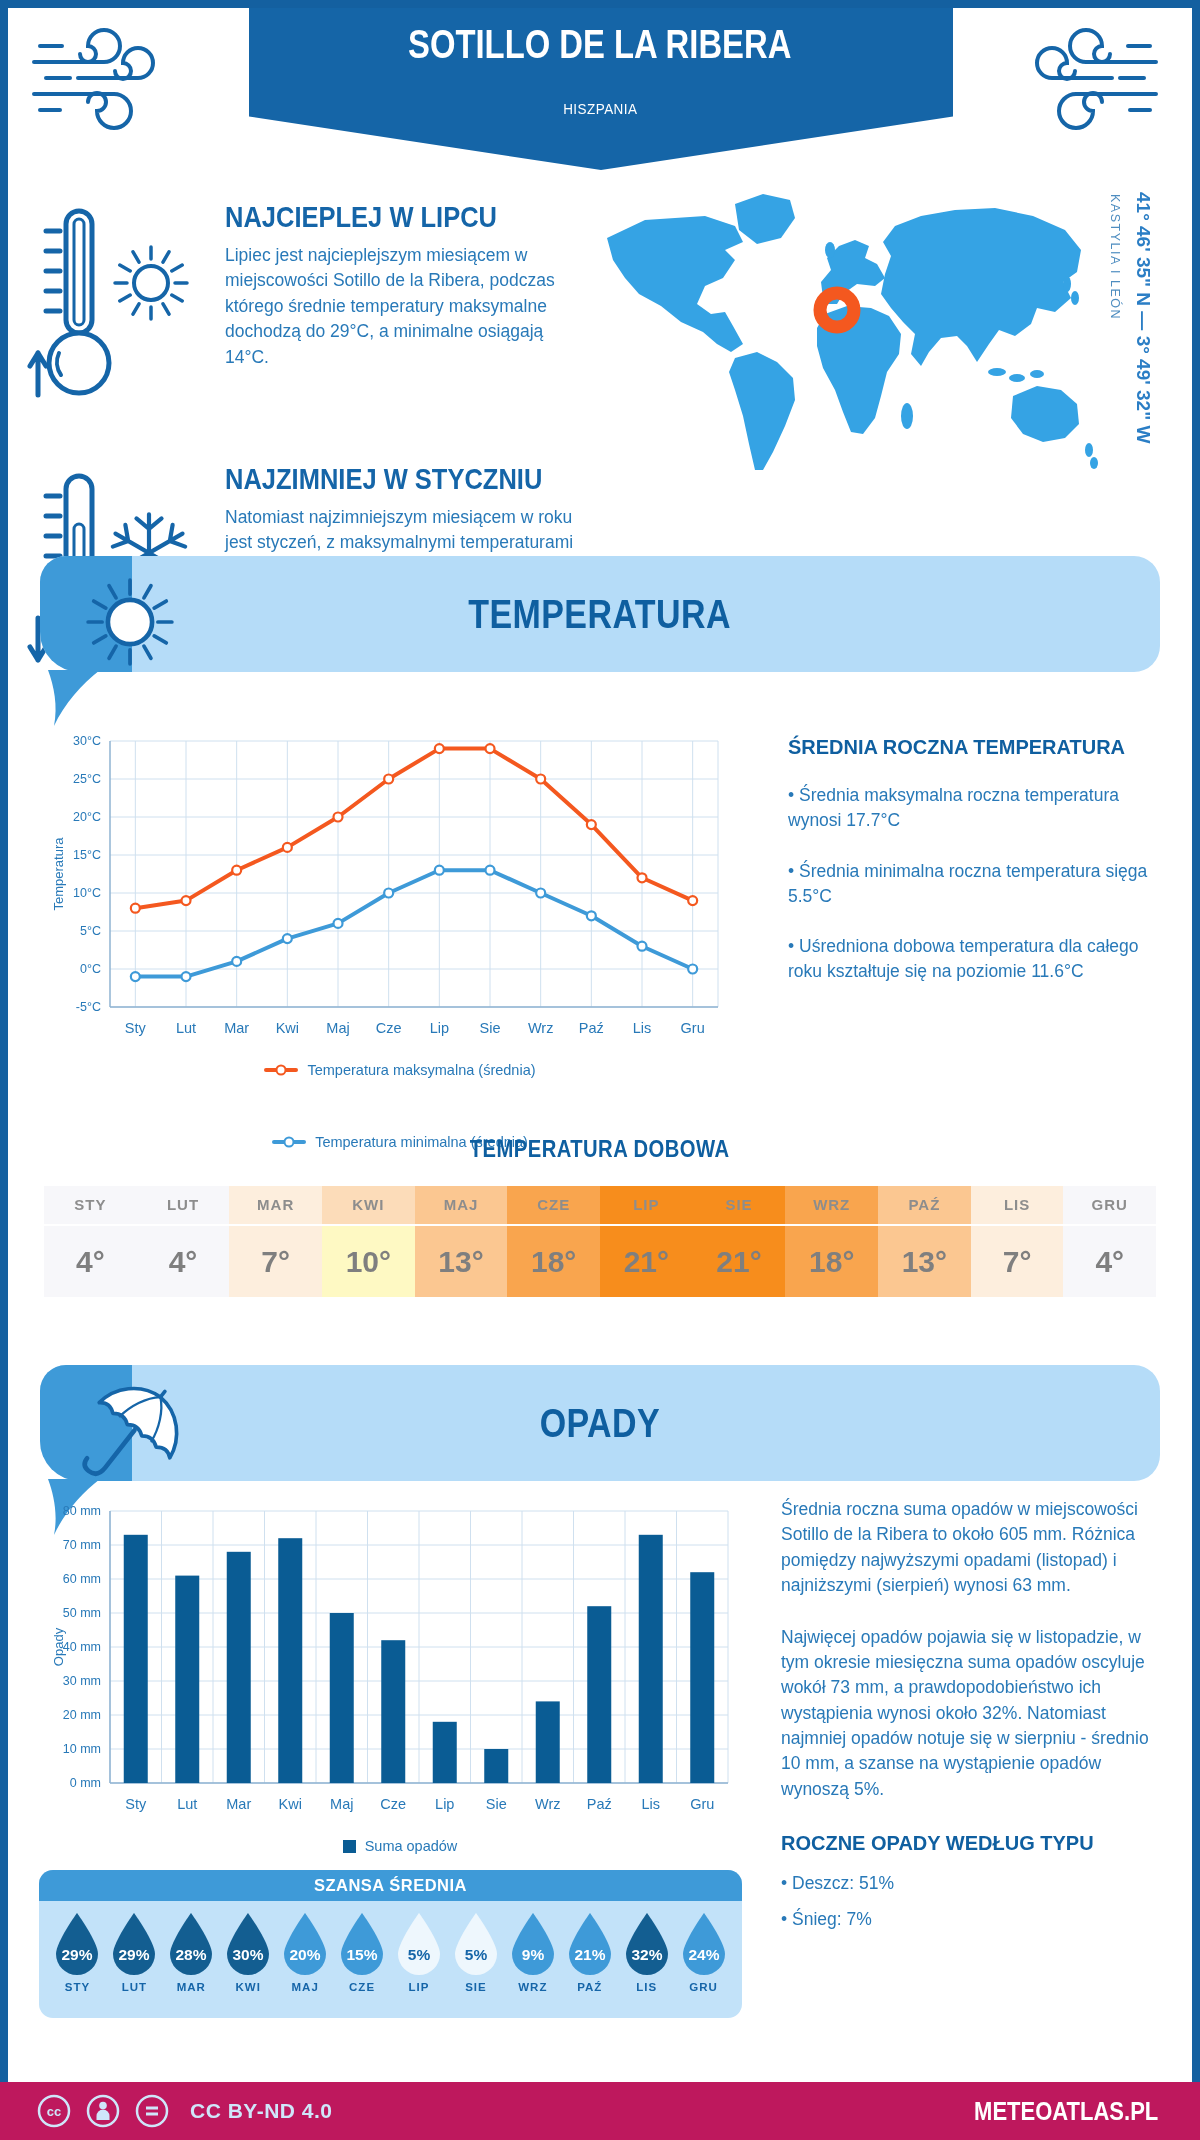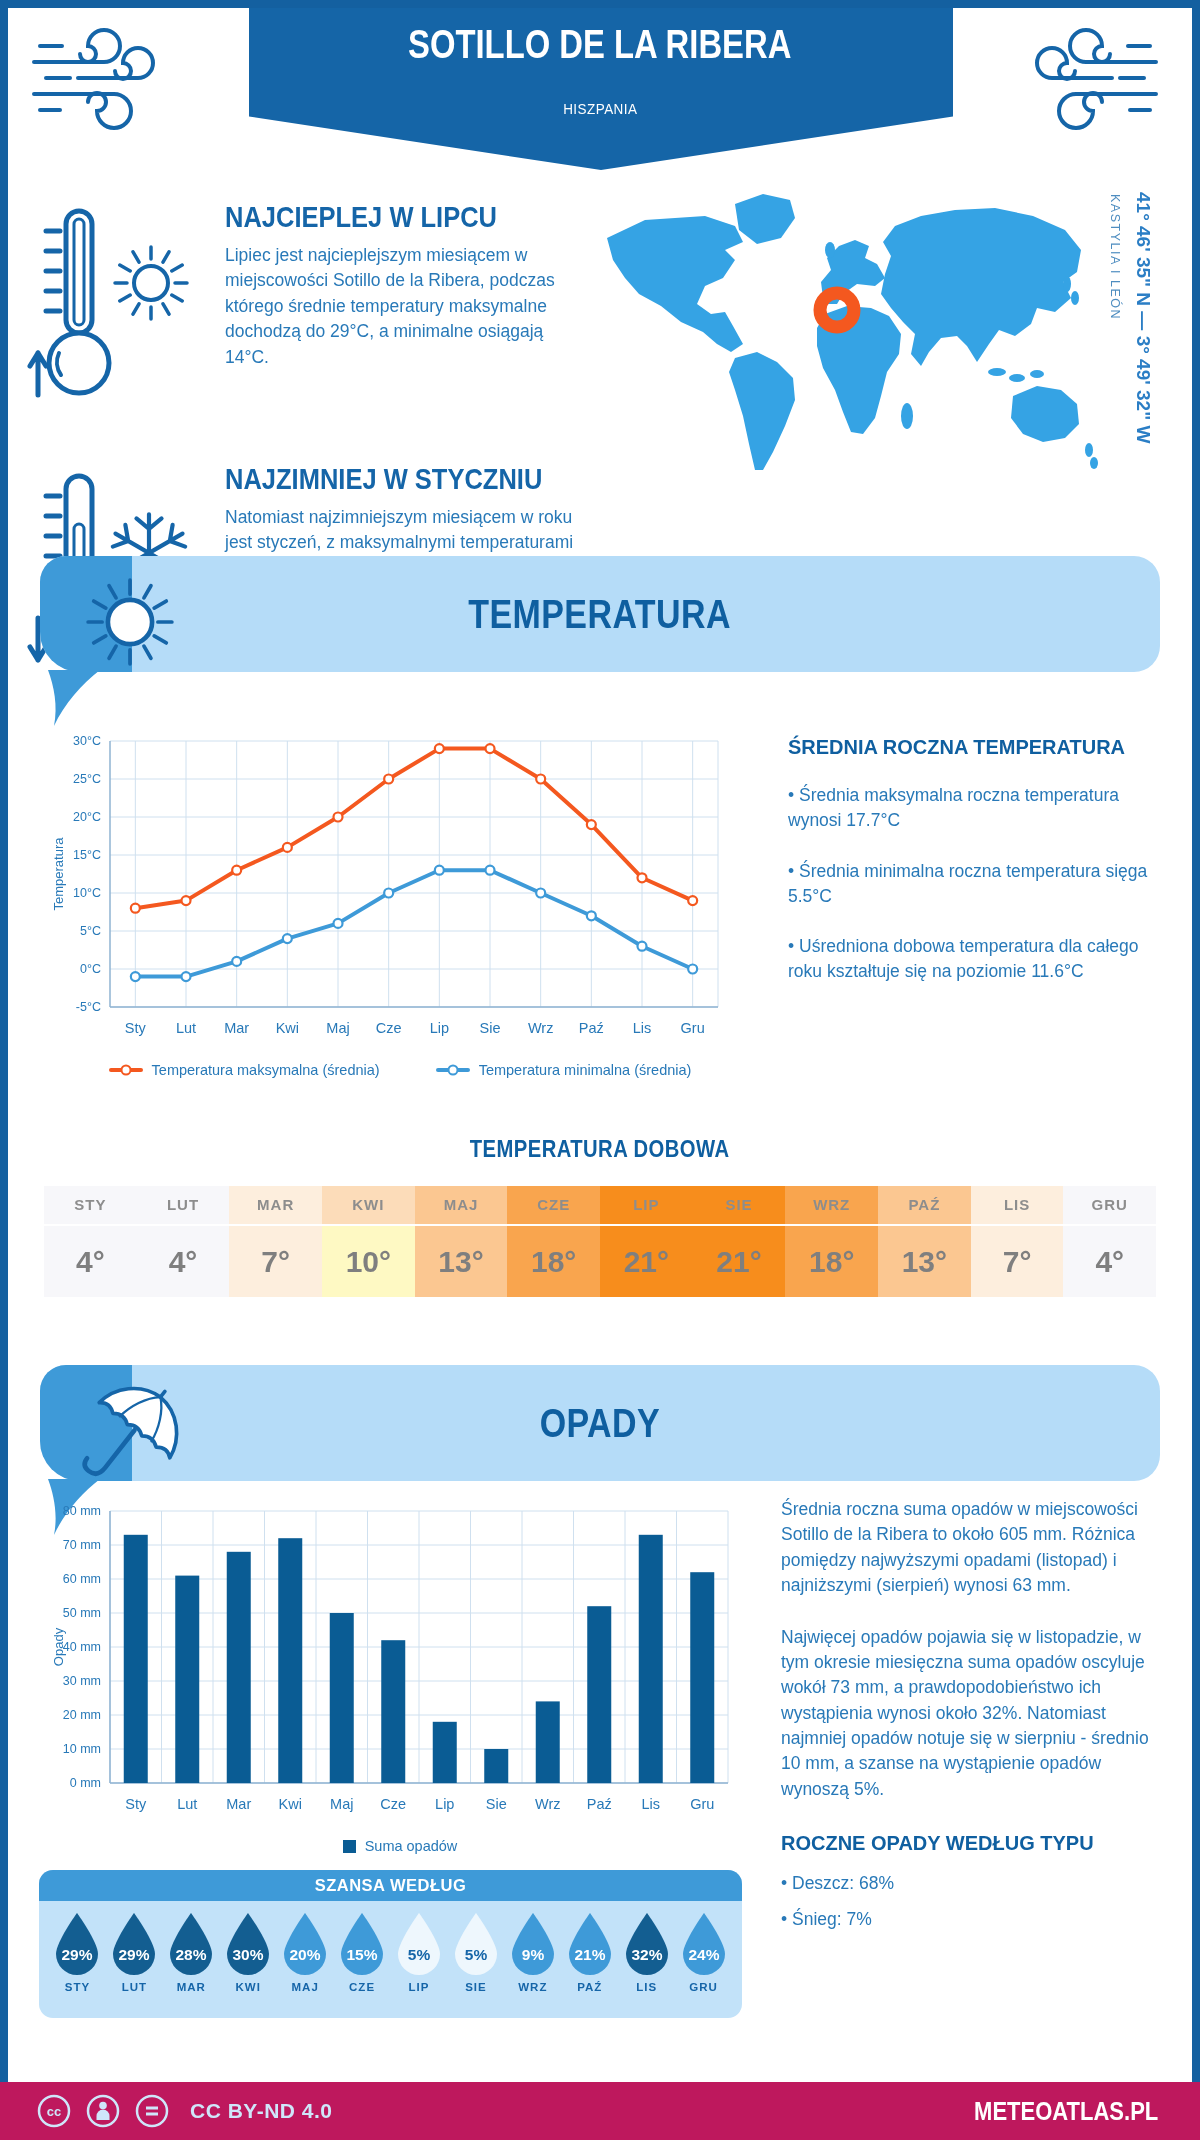--- a/index.html
+++ b/index.html
@@ -263,21 +263,21 @@
       <circle cx="338.66666666666663" cy="178" r="4.5" fill="#fff" stroke="#3e9ad8" stroke-width="2.2"></circle>
       <circle cx="389.3333333333333" cy="155.20000000000002" r="4.5" fill="#fff" stroke="#3e9ad8" stroke-width="2.2"></circle>
       <circle cx="440" cy="155.20000000000002" r="4.5" fill="#fff" stroke="#3e9ad8" stroke-width="2.2"></circle>
       <circle cx="490.66666666666663" cy="178" r="4.5" fill="#fff" stroke="#3e9ad8" stroke-width="2.2"></circle>
       <circle cx="541.3333333333333" cy="200.8" r="4.5" fill="#fff" stroke="#3e9ad8" stroke-width="2.2"></circle>
       <circle cx="592" cy="231.2" r="4.5" fill="#fff" stroke="#3e9ad8" stroke-width="2.2"></circle>
       <circle cx="642.6666666666666" cy="254" r="4.5" fill="#fff" stroke="#3e9ad8" stroke-width="2.2"></circle>
       <text transform="rotate(-90 13 159)" x="13" y="159" text-anchor="middle" fill="#2879b8" font-size="13">Temperatura</text>
     </svg>
 
-  <div class="legend" style="left:50px;top:1062px;width:700px;">
+  <div class="legend" style="left:50px;top:1062px;width:700px;flex-direction:column;">
     <div class="legend-item">
       <div class="line-swatch" id="sw-max" style="background: rgb(244, 88, 31);">
           <span class="dot" id="sw-max-dot" style="border-color: rgb(244, 88, 31);"></span>
         </div>
       <span>Temperatura maksymalna (średnia)</span>
     </div>
     <div class="legend-item">
       <div class="line-swatch" id="sw-min" style="background: rgb(62, 154, 216);">
           <span class="dot" id="sw-min-dot" style="border-color: rgb(62, 154, 216);"></span>
         </div>
@@ -425,26 +425,26 @@
     <div class="legend-item">
       <div class="sq-swatch" id="sw-sum" style="background: rgb(10, 92, 148);"></div>
       <span>Suma opadów</span>
     </div>
   </div>
 
   <div class="rain-col">
     <p>Średnia roczna suma opadów w miejscowości Sotillo de la Ribera to około 605 mm. Różnica pomiędzy najwyższymi opadami (listopad) i najniższymi (sierpień) wynosi 63 mm.</p>
     <p>Najwięcej opadów pojawia się w listopadzie, w tym okresie miesięczna suma opadów oscyluje wokół 73 mm, a prawdopodobieństwo ich wystąpienia wynosi około 32%. Natomiast najmniej opadów notuje się w sierpniu - średnio 10 mm, a szanse na wystąpienie opadów wynoszą 5%.</p>
     <h3>ROCZNE OPADY WEDŁUG TYPU</h3>
-    <p class="type-li">• Deszcz: 68%</p>
+    <p class="type-li">• Deszcz: 51%</p>
     <p class="type-li">• Śnieg: 7%</p>
   </div>
 
   <div id="chance">
-    <div class="chead">SZANSA WEDŁUG</div>
+    <div class="chead">SZANSA ŚREDNIA</div>
     <div id="drops">
         <div class="drop">
           <svg width="52" height="68" viewBox="0 0 52 68">
             <path d="M26,3 C26,3 47,32 47,44 A21,21 0 1 1 5,44 C5,32 26,3 26,3 Z" fill="#135e91"></path>
             <text x="26" y="50" text-anchor="middle" font-size="15.5" font-weight="bold" fill="#ffffff">29%</text>
           </svg>
           <div class="dlabel">STY</div>
         </div>
         <div class="drop">
           <svg width="52" height="68" viewBox="0 0 52 68">

